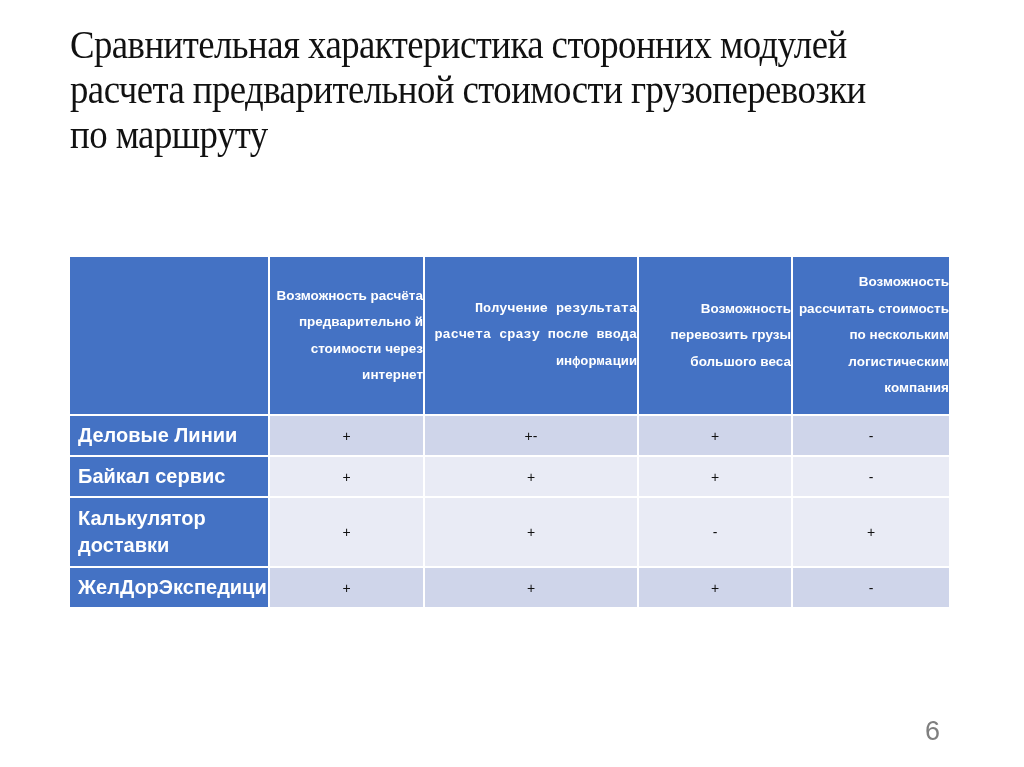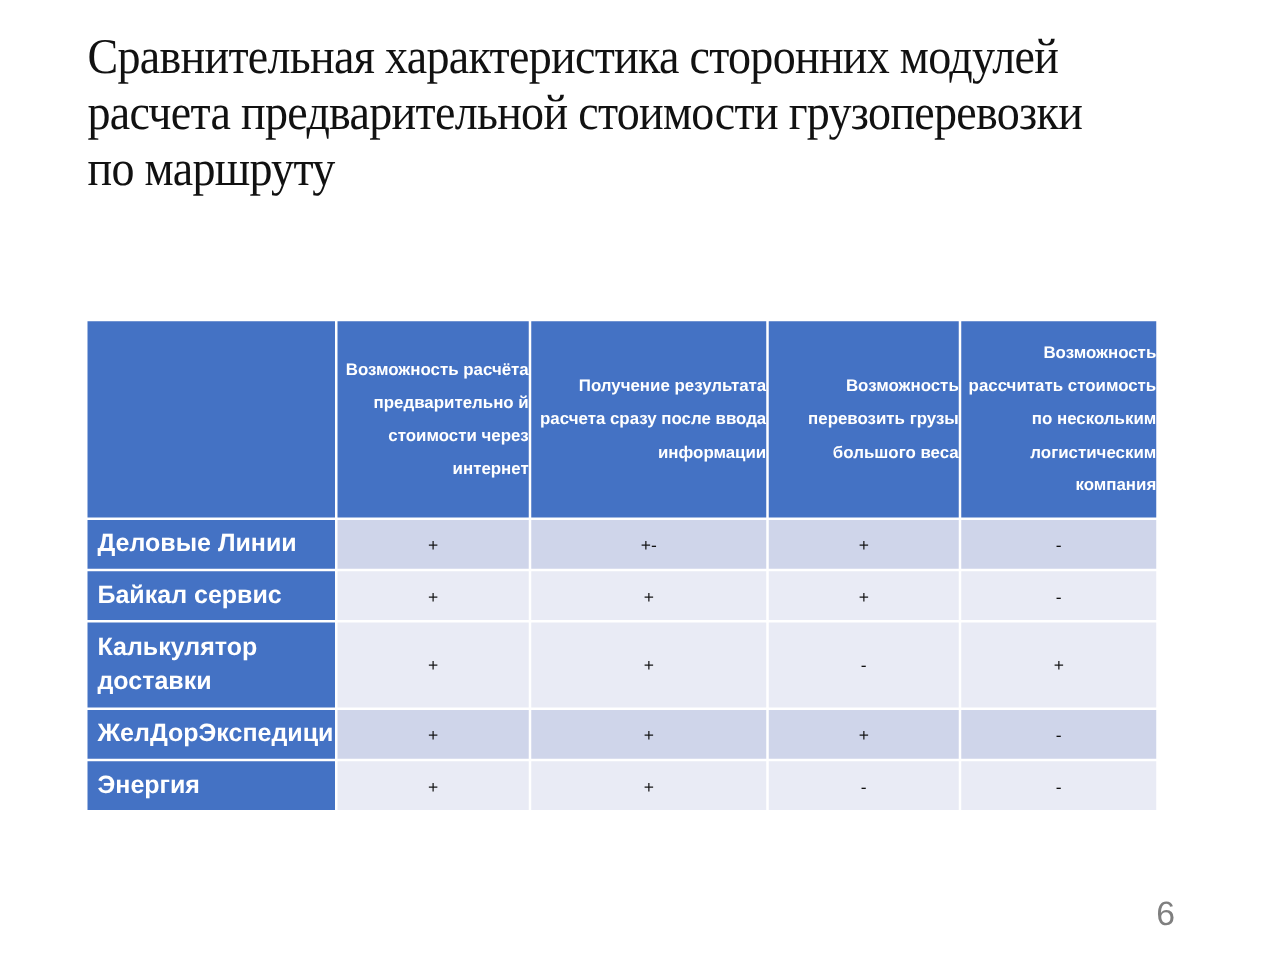--- a/index.html
+++ b/index.html
@@ -46,21 +46,21 @@
       color: #ffffff;
       font-weight: bold;
       font-size: 13.5px;
       line-height: 26.5px;
       text-align: right;
       vertical-align: middle;
       height: 157px;
     }
     .hdr-corner { width: 198px; }
     .col1 { width: 153px; }
-    .col2 { width: 188px; }
+    .col2 { width: 212px; font-family: Liberation Mono, monospace; }
     .col3 { width: 152px; }
     .col4 { width: 156px; }
     .row-label {
       background: #4472c4;
       color: #ffffff;
       font-weight: bold;
       font-size: 20px;
       line-height: 27px;
       text-align: left;
       padding-left: 8px !important;
@@ -122,23 +122,16 @@
       <td class="cell">-</td>
       <td class="cell">+</td>
     </tr>
     <tr class="odd r-std">
       <td class="row-label">ЖелДорЭкспедици</td>
       <td class="cell">+</td>
       <td class="cell">+</td>
       <td class="cell">+</td>
       <td class="cell">-</td>
     </tr>
-    <tr class="even r-std">
-      <td class="row-label">Энергия</td>
-      <td class="cell">+</td>
-      <td class="cell">+</td>
-      <td class="cell">-</td>
-      <td class="cell">-</td>
-    </tr>
   </tbody>
 </table>
 
 <div class="page-number">6</div>
 
 </body></html>

